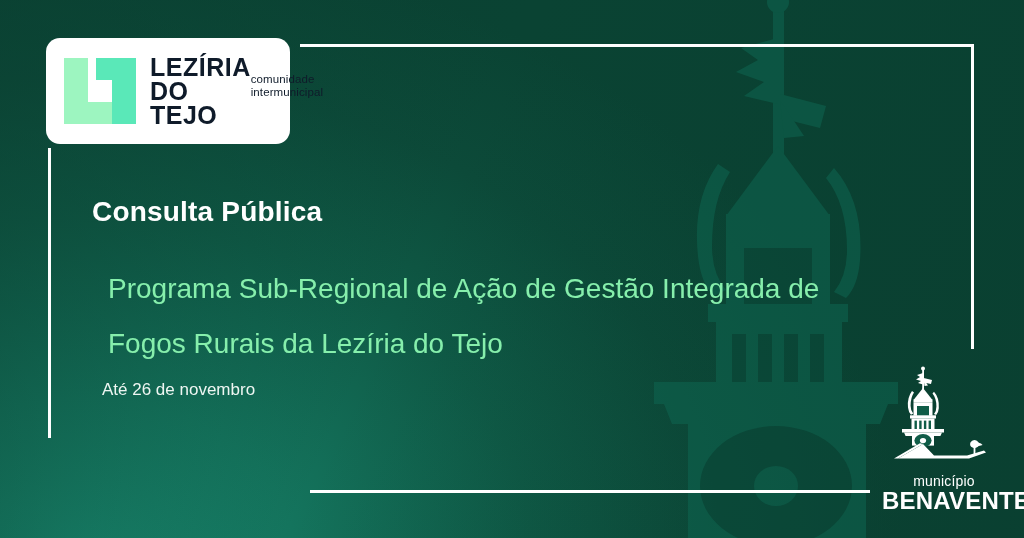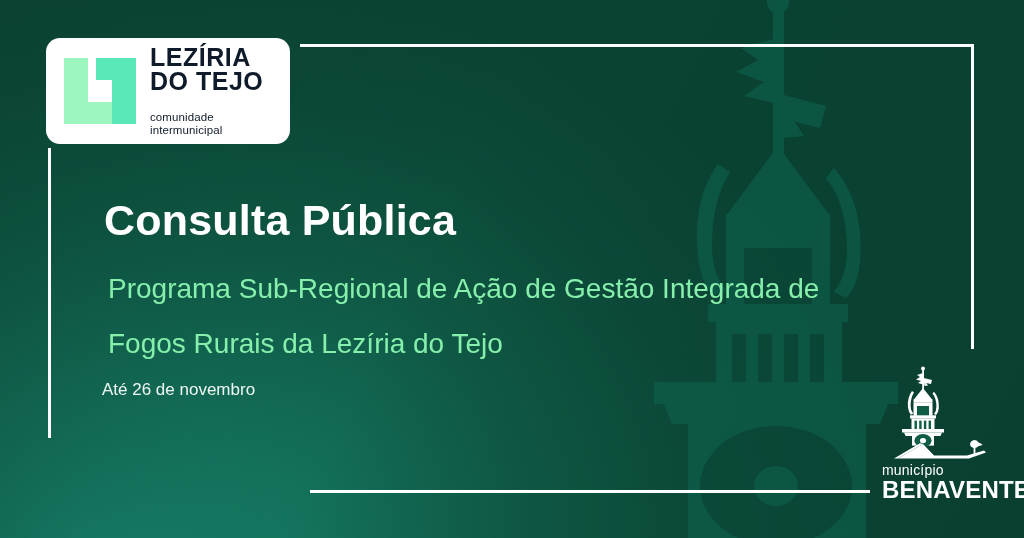--- a/index.html
+++ b/index.html
@@ -74,21 +74,21 @@
     padding: 0 0 0 16px;
     box-sizing: border-box;
   }
   .logo-mark {
     width: 76px;
     height: 70px;
     flex: 0 0 auto;
     margin-right: 12px;
   }
   .logo-mark svg { display:block; width:100%; height:100%; }
-  .logo-text { display: flex; flex-direction: column; justify-content: center; }
+  .logo-text { display: flex; flex-direction: row; justify-content: center; }
   .logo-title {
     color: #0f1b2a;
     font-weight: bold;
     font-size: 25px;
     line-height: 0.96;
     letter-spacing: 0.5px;
     font-stretch: condensed;
   }
   .logo-title span { display: block; }
   .logo-sub {
@@ -96,24 +96,24 @@
     color: #0f1b2a;
     font-size: 11.5px;
     line-height: 1.15;
     letter-spacing: 0.1px;
   }
   .logo-sub span { display: block; }
 
   
   .headline {
     position: absolute;
-    left: 104px;
+    left: 92px;
     top: 196px;
     color: #ffffff;
-    font-size: 43px;
+    font-size: 28px;
     font-weight: bold;
     letter-spacing: 0.2px;
     white-space: nowrap;
   }
   .subhead {
     position: absolute;
     left: 108px;
     top: 262px;
     color: #86efac;
     font-size: 28px;
@@ -148,22 +148,22 @@
   .muni {
     position: absolute;
     left: 874px;
     top: 366px;
     width: 132px;
     height: 134px;
   }
   .muni-mark { width: 132px; height: 96px; }
   .muni-mark svg { display:block; width:100%; height:100%; }
   .muni-text {
-    margin-top: 1px;
-    text-align: left;
+    margin-top: 12px;
+    text-align: center;
     padding-left: 8px;
     color: #ffffff;
   }
   .muni-small {
     font-size: 14px;
     line-height: 1;
     letter-spacing: 0.2px;
   }
   .muni-big {
     font-size: 24px;

